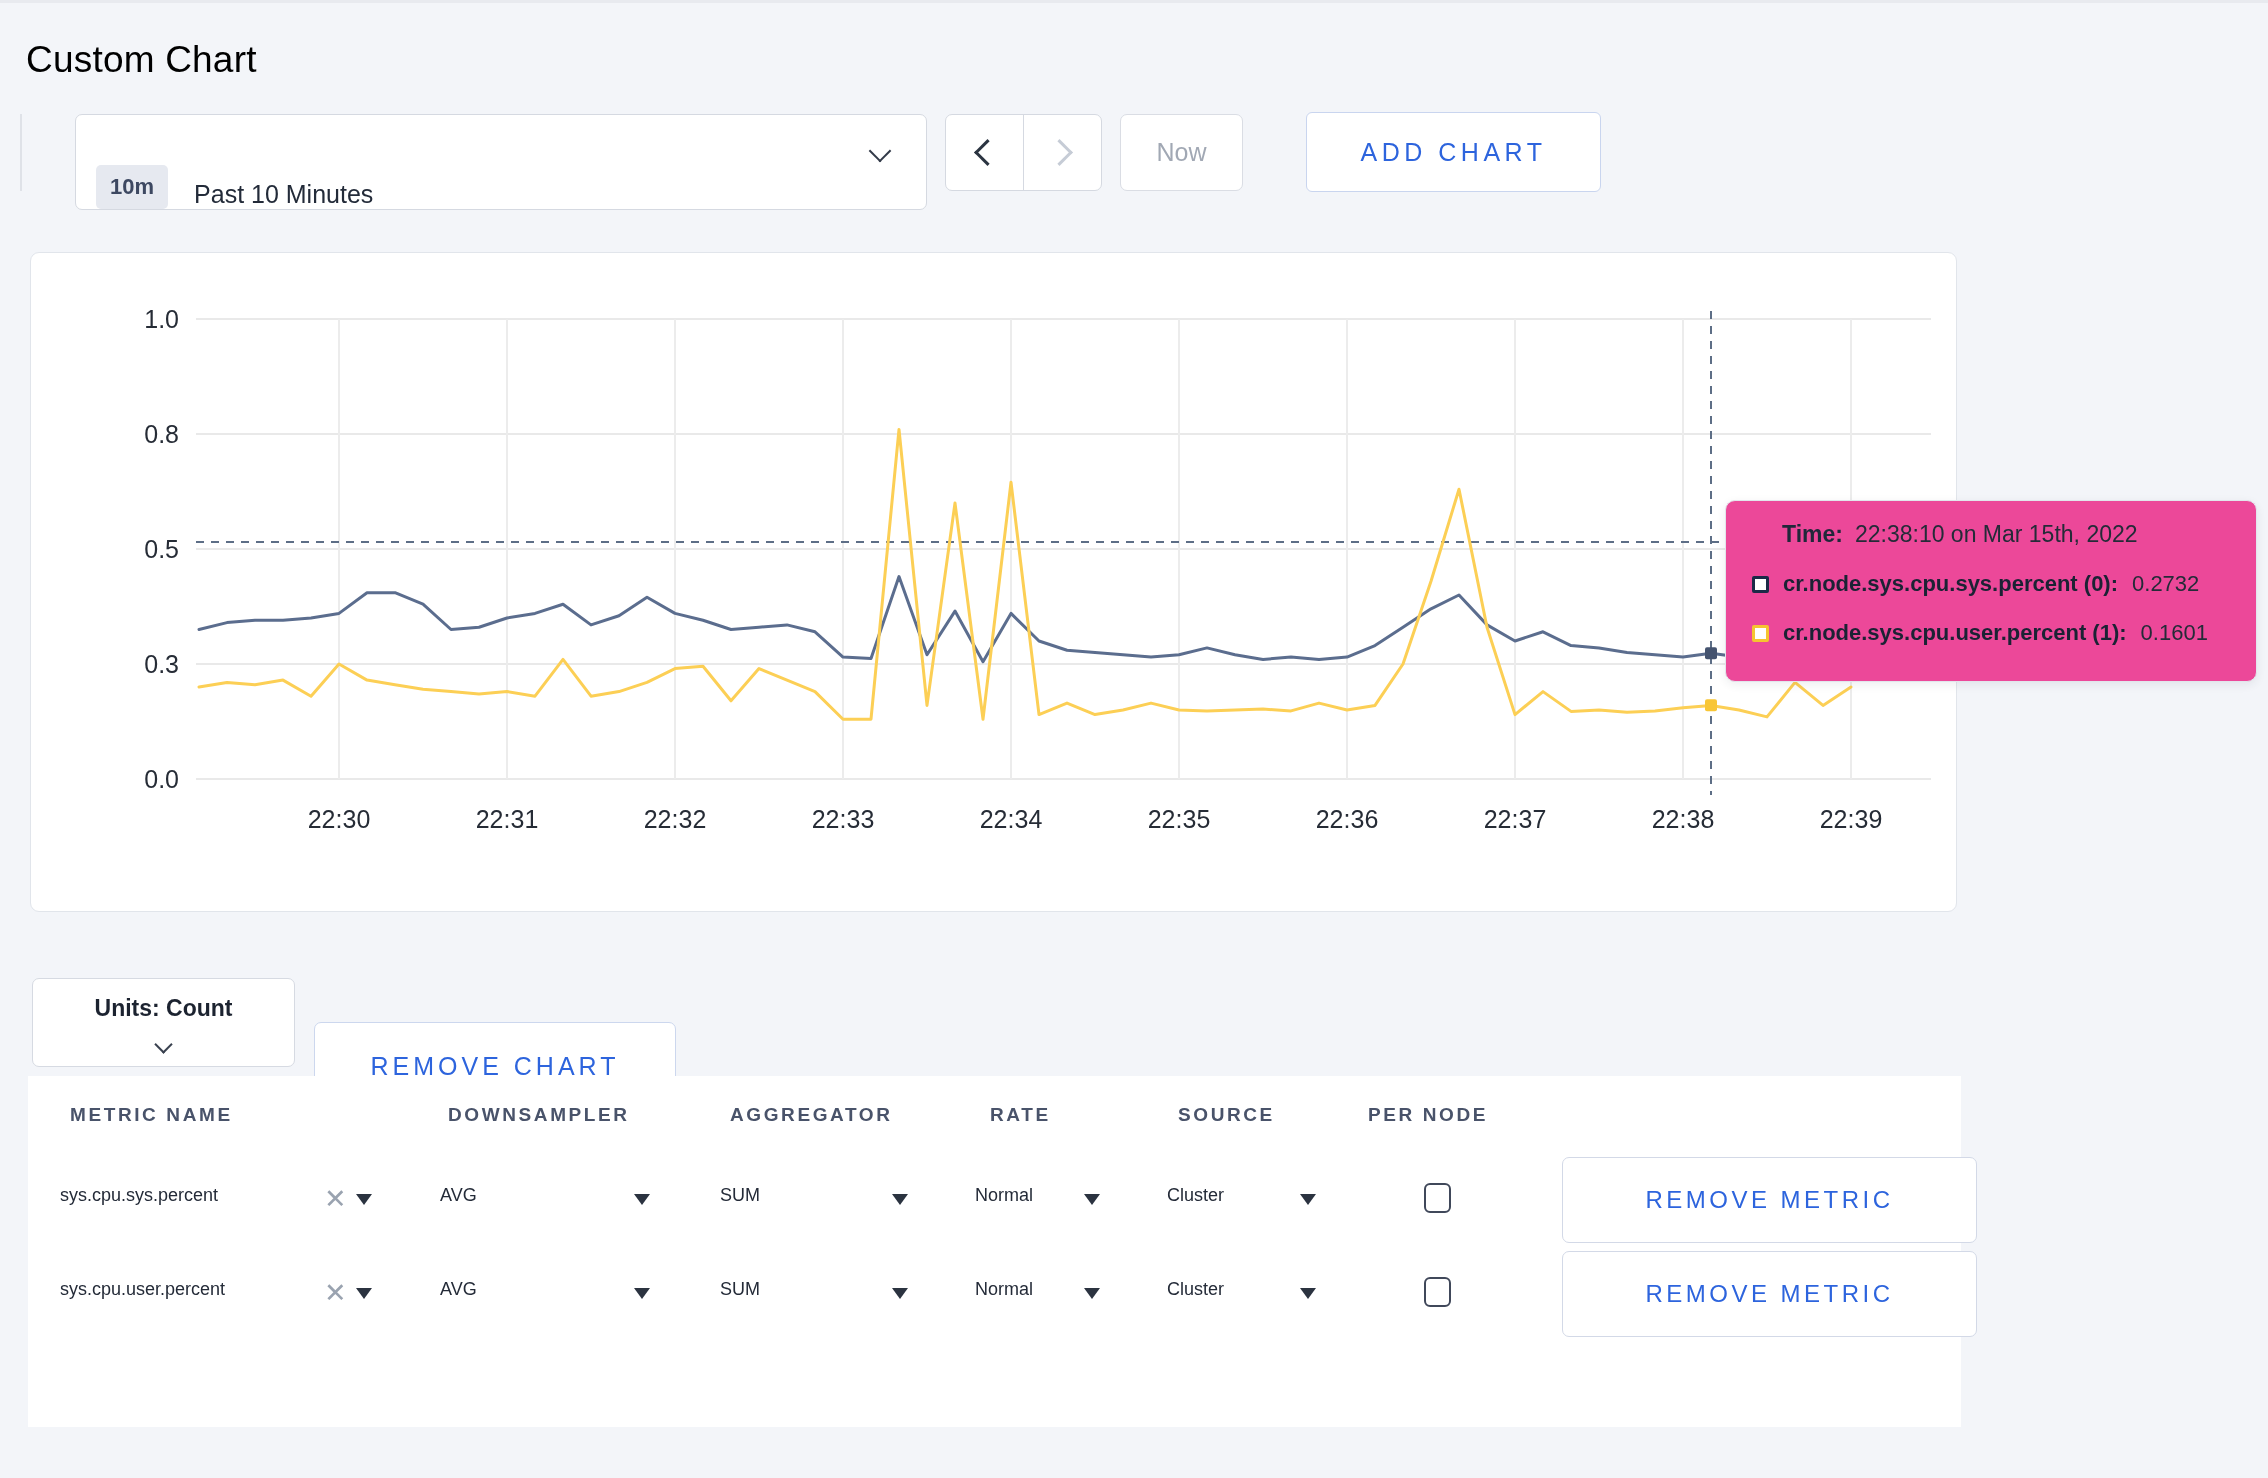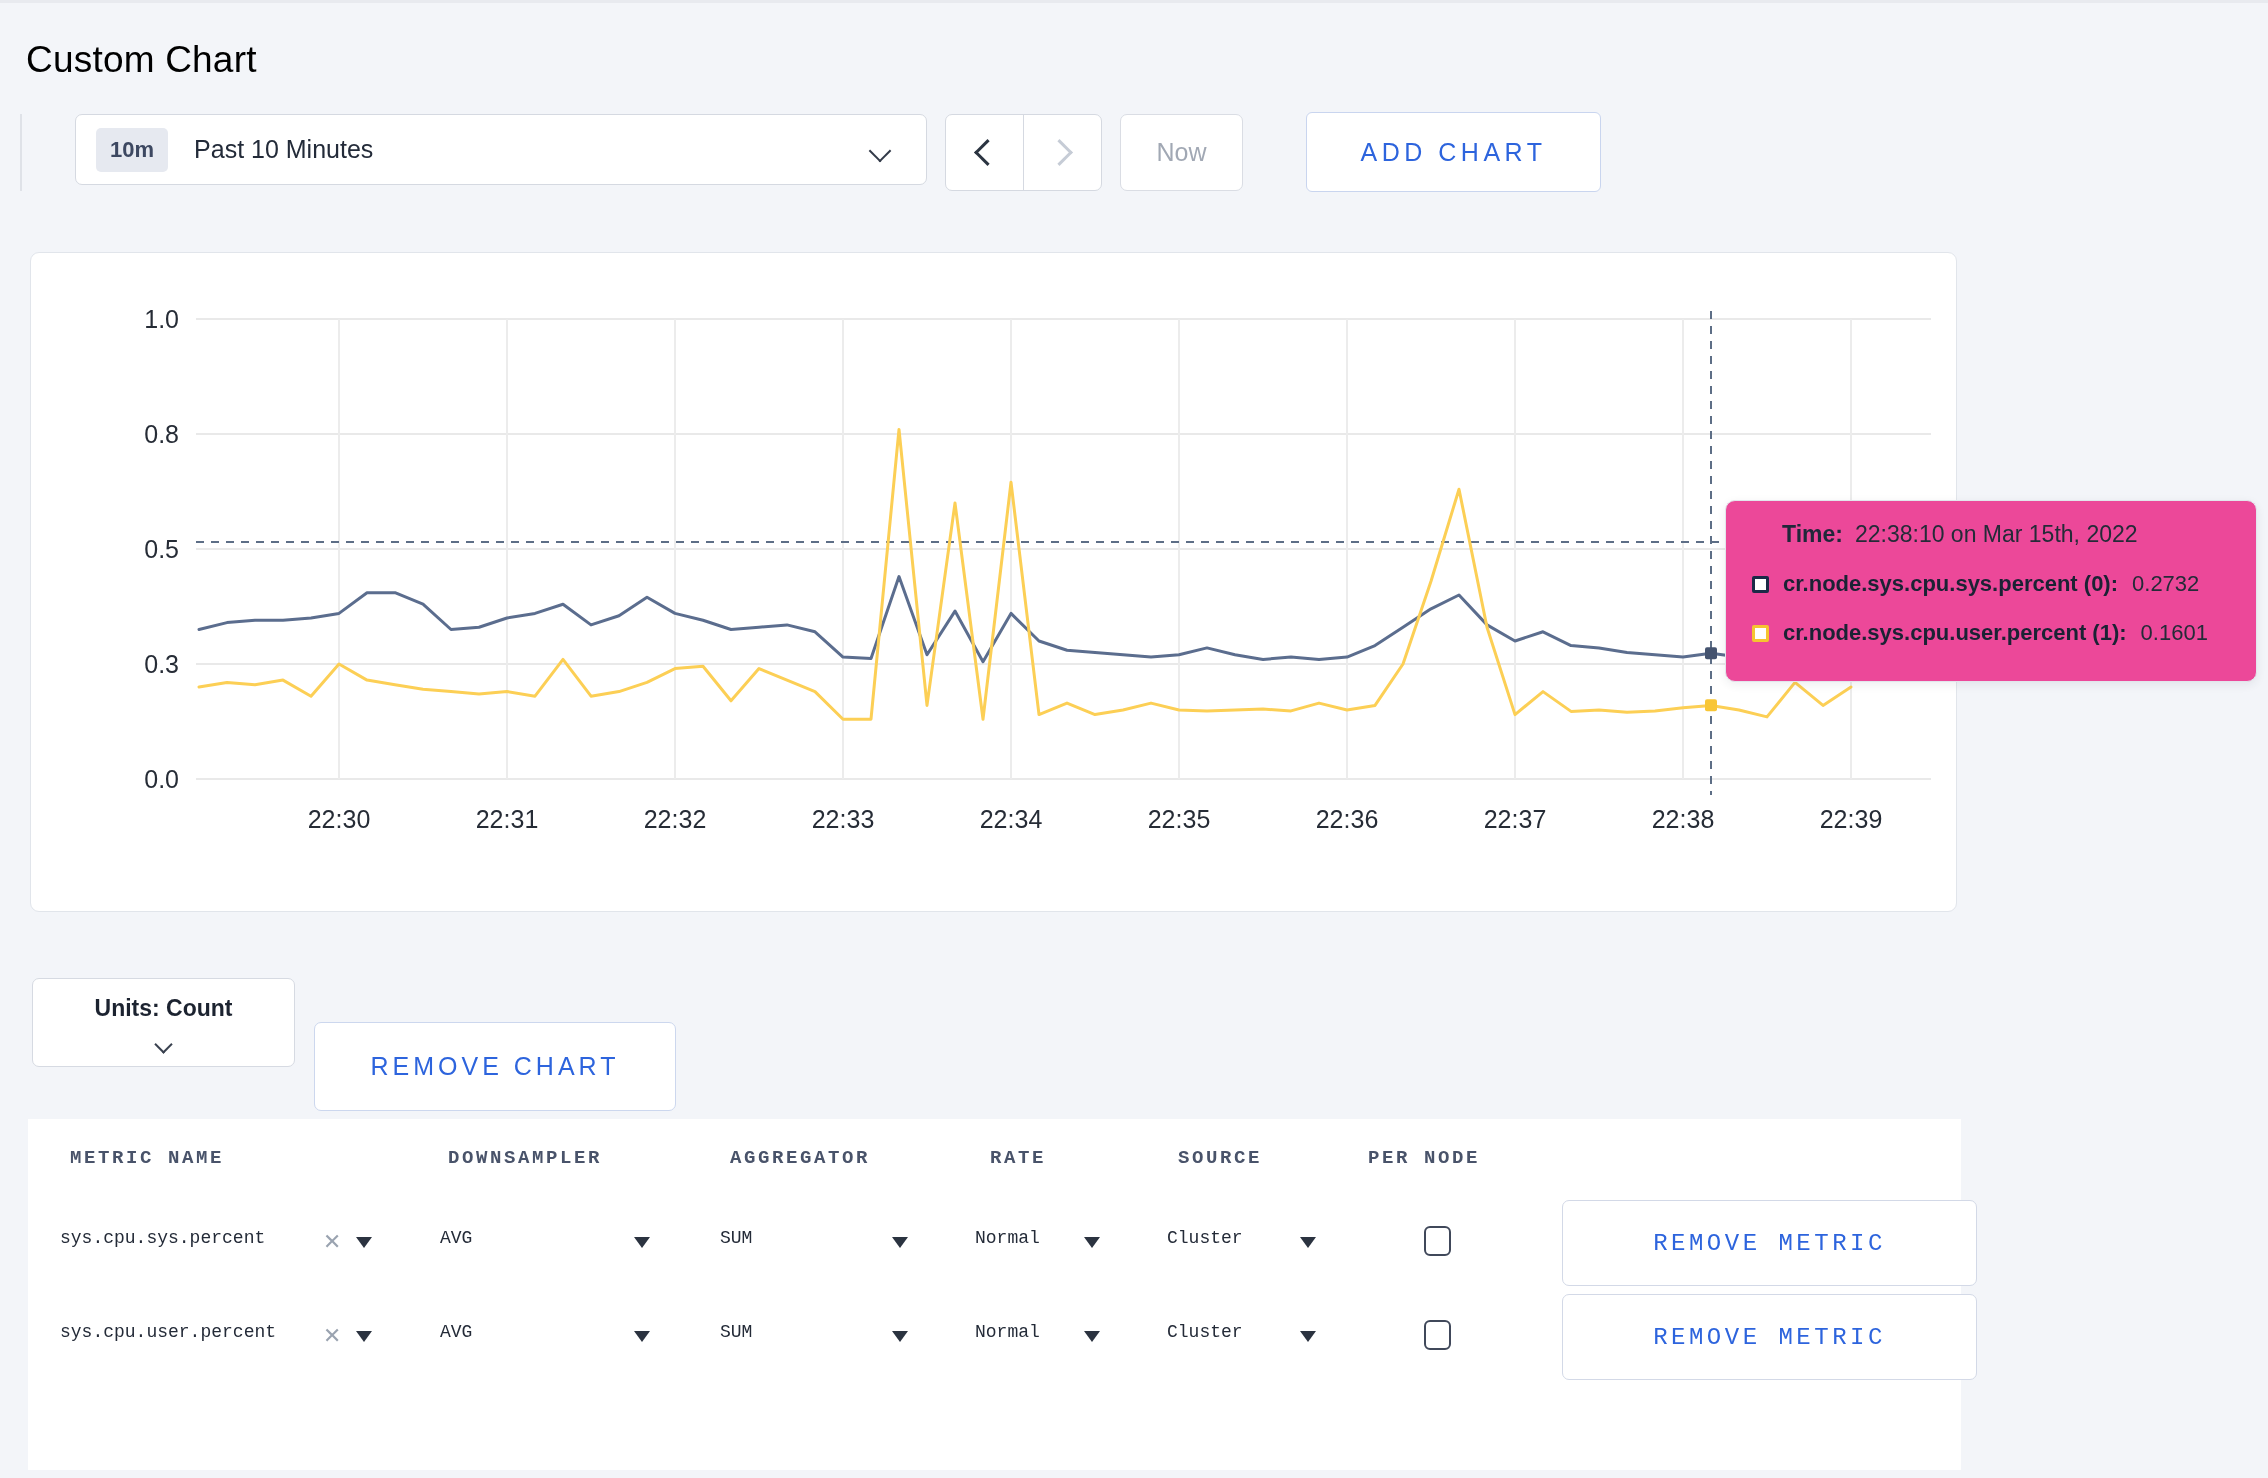--- a/index.html
+++ b/index.html
@@ -12,23 +12,23 @@
     overflow:hidden;
   }
   .top-strip{position:absolute;left:0;top:0;width:2268px;height:3px;background:#e8eaef;}
   .page-title{
     position:absolute;left:26px;top:14px;
     font-size:37px;font-weight:400;color:#000000;letter-spacing:.2px;
   }
   
   .toolbar-divider{position:absolute;left:20px;top:114px;width:2px;height:77px;background:#dfe2e8;}
   .time-dropdown{
-    position:absolute;left:75px;top:114px;width:852px;height:71px;
+    position:absolute;left:75px;top:114px;width:852px;height:96px;
     background:#fff;border:1.5px solid #d5d9e1;border-radius:7px;
-    display:flex;align-items:center;box-sizing:border-box;cursor:pointer;
+    display:flex;align-items:flex-end;box-sizing:border-box;cursor:pointer;
   }
   .time-badge{
     margin-left:20px;background:#e6e9f0;border-radius:5px;
     padding:9px 14px;font-size:22px;font-weight:700;color:#3d4861;
   }
   .time-label{margin-left:26px;font-size:25px;color:#232b39;}
   .chev-down{
     position:absolute;right:38px;top:28px;width:14px;height:14px;
     border-right:2.5px solid #323a48;border-bottom:2.5px solid #323a48;
     transform:rotate(45deg);
@@ -88,23 +88,22 @@
   .units-chev{width:11px;height:11px;border-right:2.5px solid #39414f;border-bottom:2.5px solid #39414f;transform:rotate(45deg);margin-top:-6px;}
   .remove-chart-button{
     position:absolute;left:314px;top:1022px;width:362px;height:89px;
     background:#fff;border:1.5px solid #ccd7ee;border-radius:7px;
     display:flex;align-items:center;justify-content:center;
     font-size:25px;font-weight:500;letter-spacing:4px;color:#2d64dd;
     box-sizing:border-box;cursor:pointer;
   }
   
   .metrics-table{
-    position:absolute;left:28px;top:1119px;width:1933px;height:351px;
+    position:absolute;left:28px;top:1076px;width:1933px;height:351px;
     background:#fff;
-    font-family:Liberation Mono, monospace;
   }
   .mt-header{
     position:absolute;top:28px;height:26px;
     font-size:19px;font-weight:600;letter-spacing:2.6px;color:#49536a;
   }
   .cell-text{position:absolute;font-size:18px;color:#242b38;white-space:nowrap;}
   .x-icon{position:absolute;font-size:27px;color:#9aa3b0;cursor:pointer;line-height:1;}
   .caret{
     position:absolute;width:0;height:0;cursor:pointer;
     border-left:8px solid transparent;border-right:8px solid transparent;

